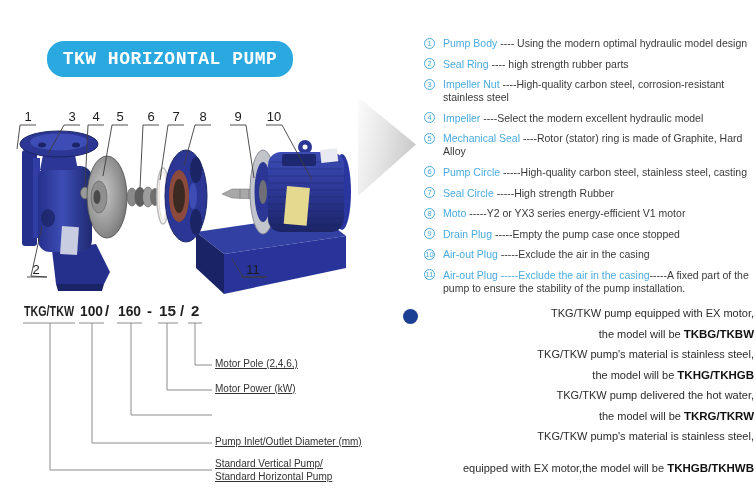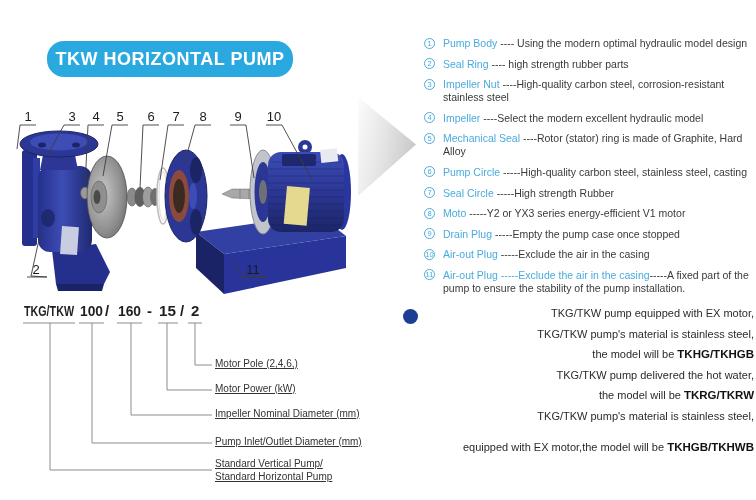--- a/index.html
+++ b/index.html
@@ -4,21 +4,21 @@
 <style>
   html,body{margin:0;padding:0;background:#fff;}
   #page{position:relative;width:756px;height:500px;background:#ffffff;overflow:hidden;
         font-family:"Liberation Sans", sans-serif;color:#3a3a3a;}
   svg{position:absolute;pointer-events:none;}
   svg text{font-family:"Liberation Sans", sans-serif;}
 
   
   .banner{position:absolute;left:47px;top:41px;width:246px;height:36px;background:#29A9E0;
           border-radius:17px;color:#fff;font-weight:bold;font-size:18px;letter-spacing:.5px;
-          text-align:center;line-height:37px;}
+          text-align:center;line-height:37px;font-family:Liberation Mono, monospace;}
 
   
   .arrow{position:absolute;left:358px;top:97px;width:58px;height:99px;
          background:linear-gradient(100deg,#fbfbfb 2%,#e4e4e4 45%,#c7c7c7 90%);
          clip-path:polygon(0 0,100% 48%,0 100%);}
 
   
   .plist{position:absolute;left:424px;top:37px;width:330px;font-size:10.5px;line-height:13px;}
   .part{position:relative;padding-left:19px;margin-bottom:7.6px;}
   .cnum{position:absolute;left:0;top:0.5px;width:11px;height:11px;border:1px solid #4AABDE;
@@ -231,31 +231,31 @@
       <text x="105" y="316">/</text>
       <text x="118" y="316" textLength="23" lengthAdjust="spacingAndGlyphs">160</text>
       <text x="147" y="316">-</text>
       <text x="159" y="316" textLength="17" lengthAdjust="spacingAndGlyphs">15</text>
       <text x="180" y="316">/</text>
       <text x="191" y="316">2</text>
     </g>
   </svg>
   <div class="mlabel" style="top:358px">Motor Pole (2,4,6,)</div>
   <div class="mlabel" style="top:383px">Motor Power (kW)</div>
-  <div class="mlabel" style="top:408px">Impeller Nominal Diameter (mm)</div>
   <div class="mlabel" style="top:436px">Pump Inlet/Outlet Diameter (mm)</div>
   <div class="mlabel" style="top:458px">
     <div>Standard Vertical Pump/</div>
     <div>Standard  Horizontal Pump</div>
   </div>
 
   <div class="variants">
     <span class="vdot"></span>
     <div class="vtext">
       <div class="vline">TKG/TKW pump equipped with EX motor,</div>
+      <div class="vline"><span>the model will be </span><b>TKBG/TKBW</b></div>
       <div class="vline">TKG/TKW pump's material is stainless steel,</div>
       <div class="vline"><span>the model will be </span><b>TKHG/TKHGB</b></div>
       <div class="vline">TKG/TKW pump delivered the hot water,</div>
       <div class="vline"><span>the model will be </span><b>TKRG/TKRW</b></div>
       <div class="vline">TKG/TKW pump's material is stainless steel,</div>
       <div class="vline tight"><span>equipped with EX motor,the model will be </span><b>TKHGB/TKHWB</b></div>
     </div>
   </div>
 
 </div>

